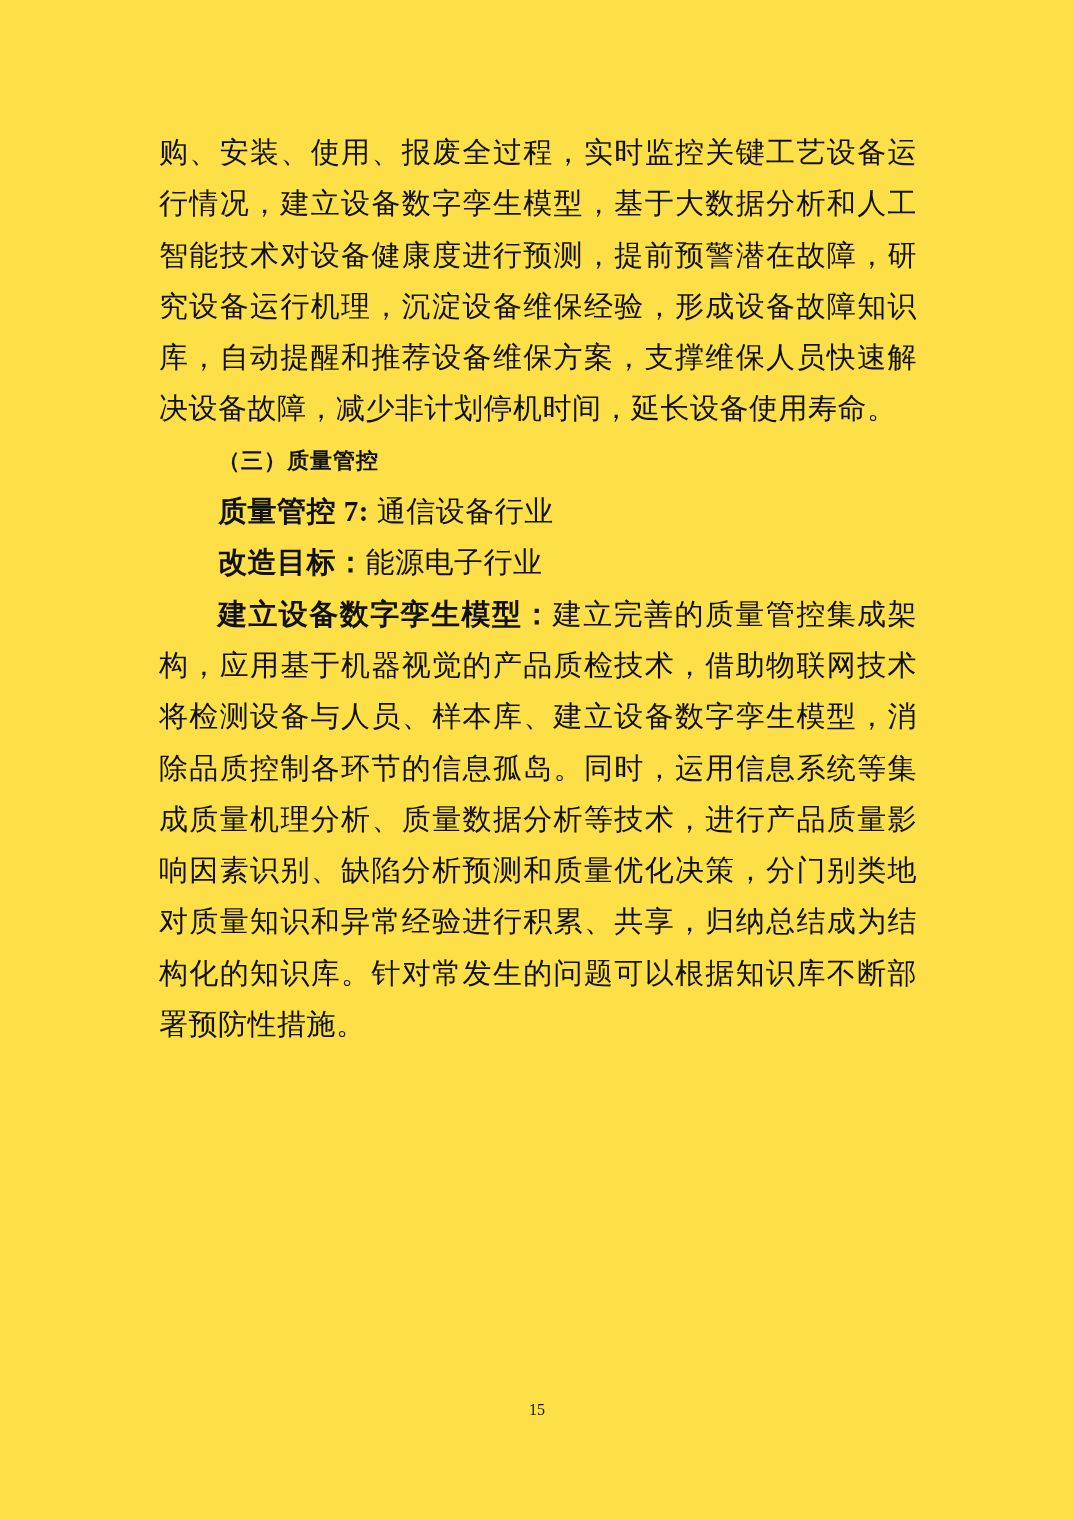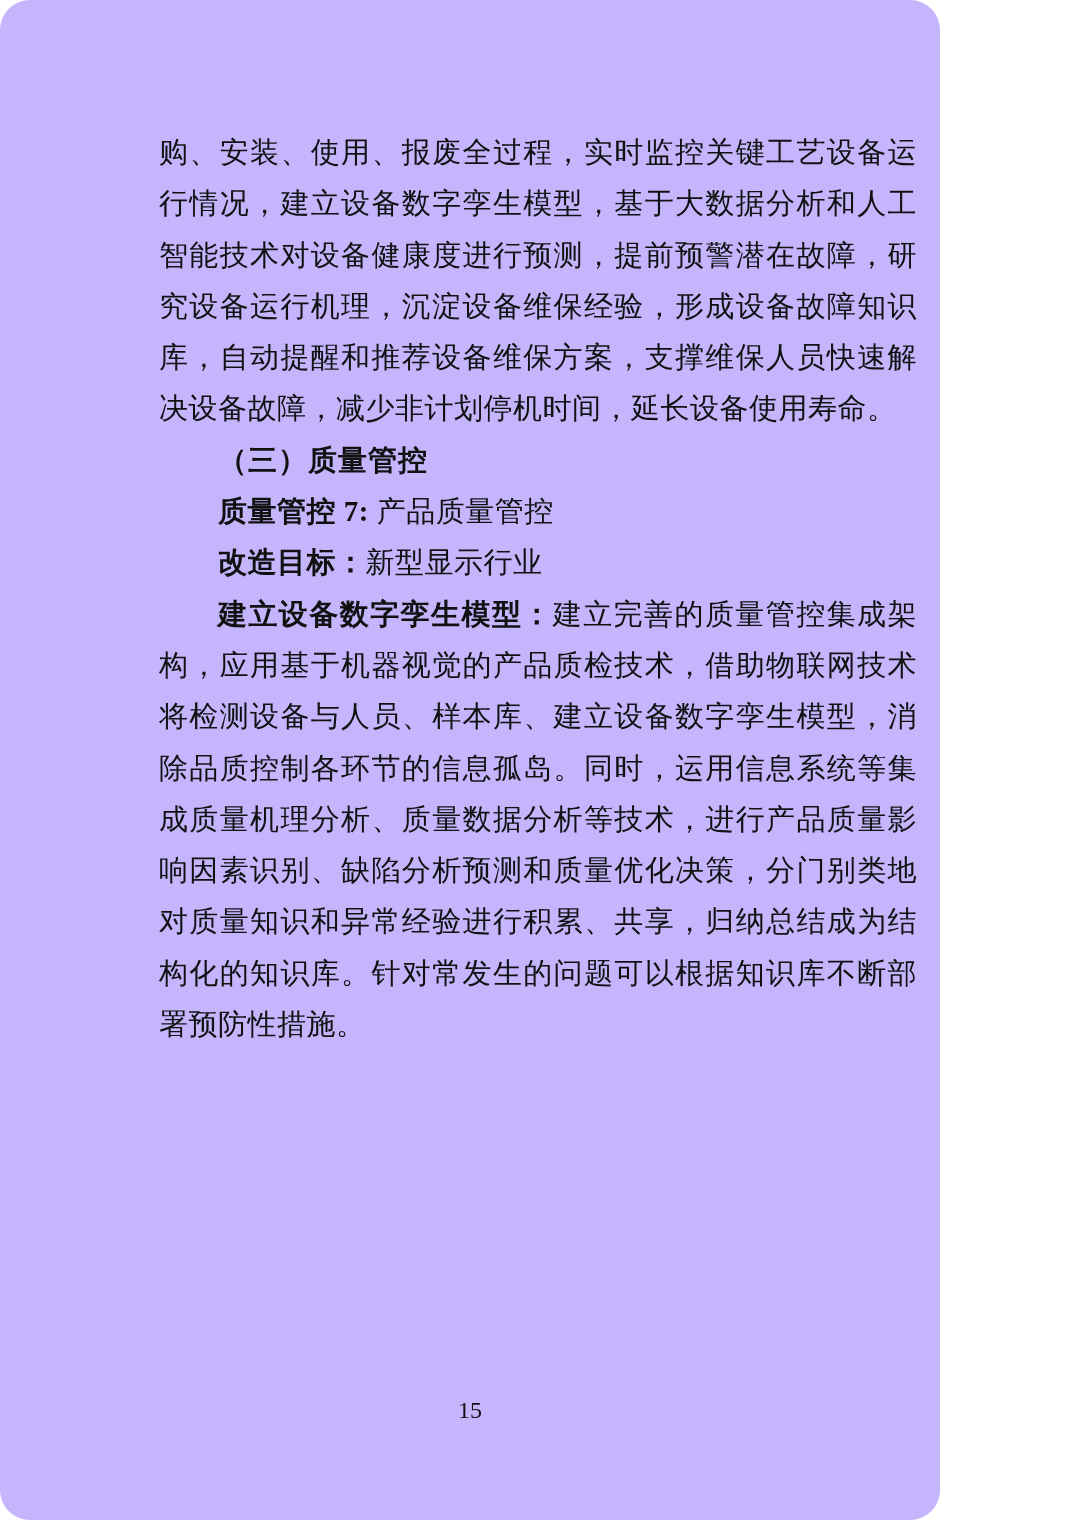--- a/index.html
+++ b/index.html
@@ -2,27 +2,26 @@
 <html><head>
 <meta charset="utf-8">
 <style>
   html, body {
     margin: 0;
     padding: 0;
     background: #ffffff;
   }
   .page {
     position: relative;
-    width: 940px;
+    width: 1074px;
     height: 1520px;
-    background: #c4b5fd;
+    background: #fde047;
     overflow: hidden;
     font-family: "Liberation Serif", serif;
     color: #111111;
-    border-radius: 30px;
   }
   .content {
     position: absolute;
     left: 159px;
     top: 127px;
     width: 758px;
     font-size: 29px;
     line-height: 51.3px;
     text-align: justify;
     letter-spacing: 0.5px;
@@ -37,50 +36,50 @@
   }
   .lead {
     font-weight: 700;
   }
   .heading {
     margin: 0;
     padding: 0;
     text-indent: 59px;
     font-family: "Liberation Sans", sans-serif;
     font-weight: 700;
-    font-size: 29px;
+    font-size: 22px;
     line-height: 51.3px;
     text-align: left;
     letter-spacing: 1px;
   }
   .page-footer {
     position: absolute;
     left: 0;
     bottom: 98px;
     width: 100%;
     text-align: center;
-    font-size: 24px;
+    font-size: 16px;
     line-height: 24px;
     color: #111111;
   }
 </style>
 </head>
 <body>
 
 <div class="page">
   <div class="content">
 
     <p class="no-indent"><span>购、安装、使用、报废全过程，实时监控关键工艺设备运行情况，建立设备数字孪生模型，基于大数据分析和人工智能技术对设备健康度进行预测，提前预警潜在故障，研究设备运行机理，沉淀设备维保经验，形成设备故障知识库，自动提醒和推荐设备维保方案，支撑维保人员快速解决设备故障，减少非计划停机时间，延长设备使用寿命。</span></p>
 
 
     <h3 class="heading"><span>（三）质量管控</span></h3>
 
-    <p><span class="lead">质量管控 7: </span><span>产品质量管控</span></p>
+    <p><span class="lead">质量管控 7: </span><span>通信设备行业</span></p>
 
 
-    <p><span class="lead">改造目标：</span><span>新型显示行业</span></p>
+    <p><span class="lead">改造目标：</span><span>能源电子行业</span></p>
 
     <p><span class="lead">建立设备数字孪生模型：</span><span>建立完善的质量管控集成架构，应用基于机器视觉的产品质检技术，借助物联网技术将检测设备与人员、样本库、建立设备数字孪生模型，消除品质控制各环节的信息孤岛。同时，运用信息系统等集成质量机理分析、质量数据分析等技术，进行产品质量影响因素识别、缺陷分析预测和质量优化决策，分门别类地对质量知识和异常经验进行积累、共享，归纳总结成为结构化的知识库。针对常发生的问题可以根据知识库不断部署预防性措施。</span></p>
 
   </div>
 
   <div class="page-footer"><span>15</span></div>
 </div>
 
 </body></html>

